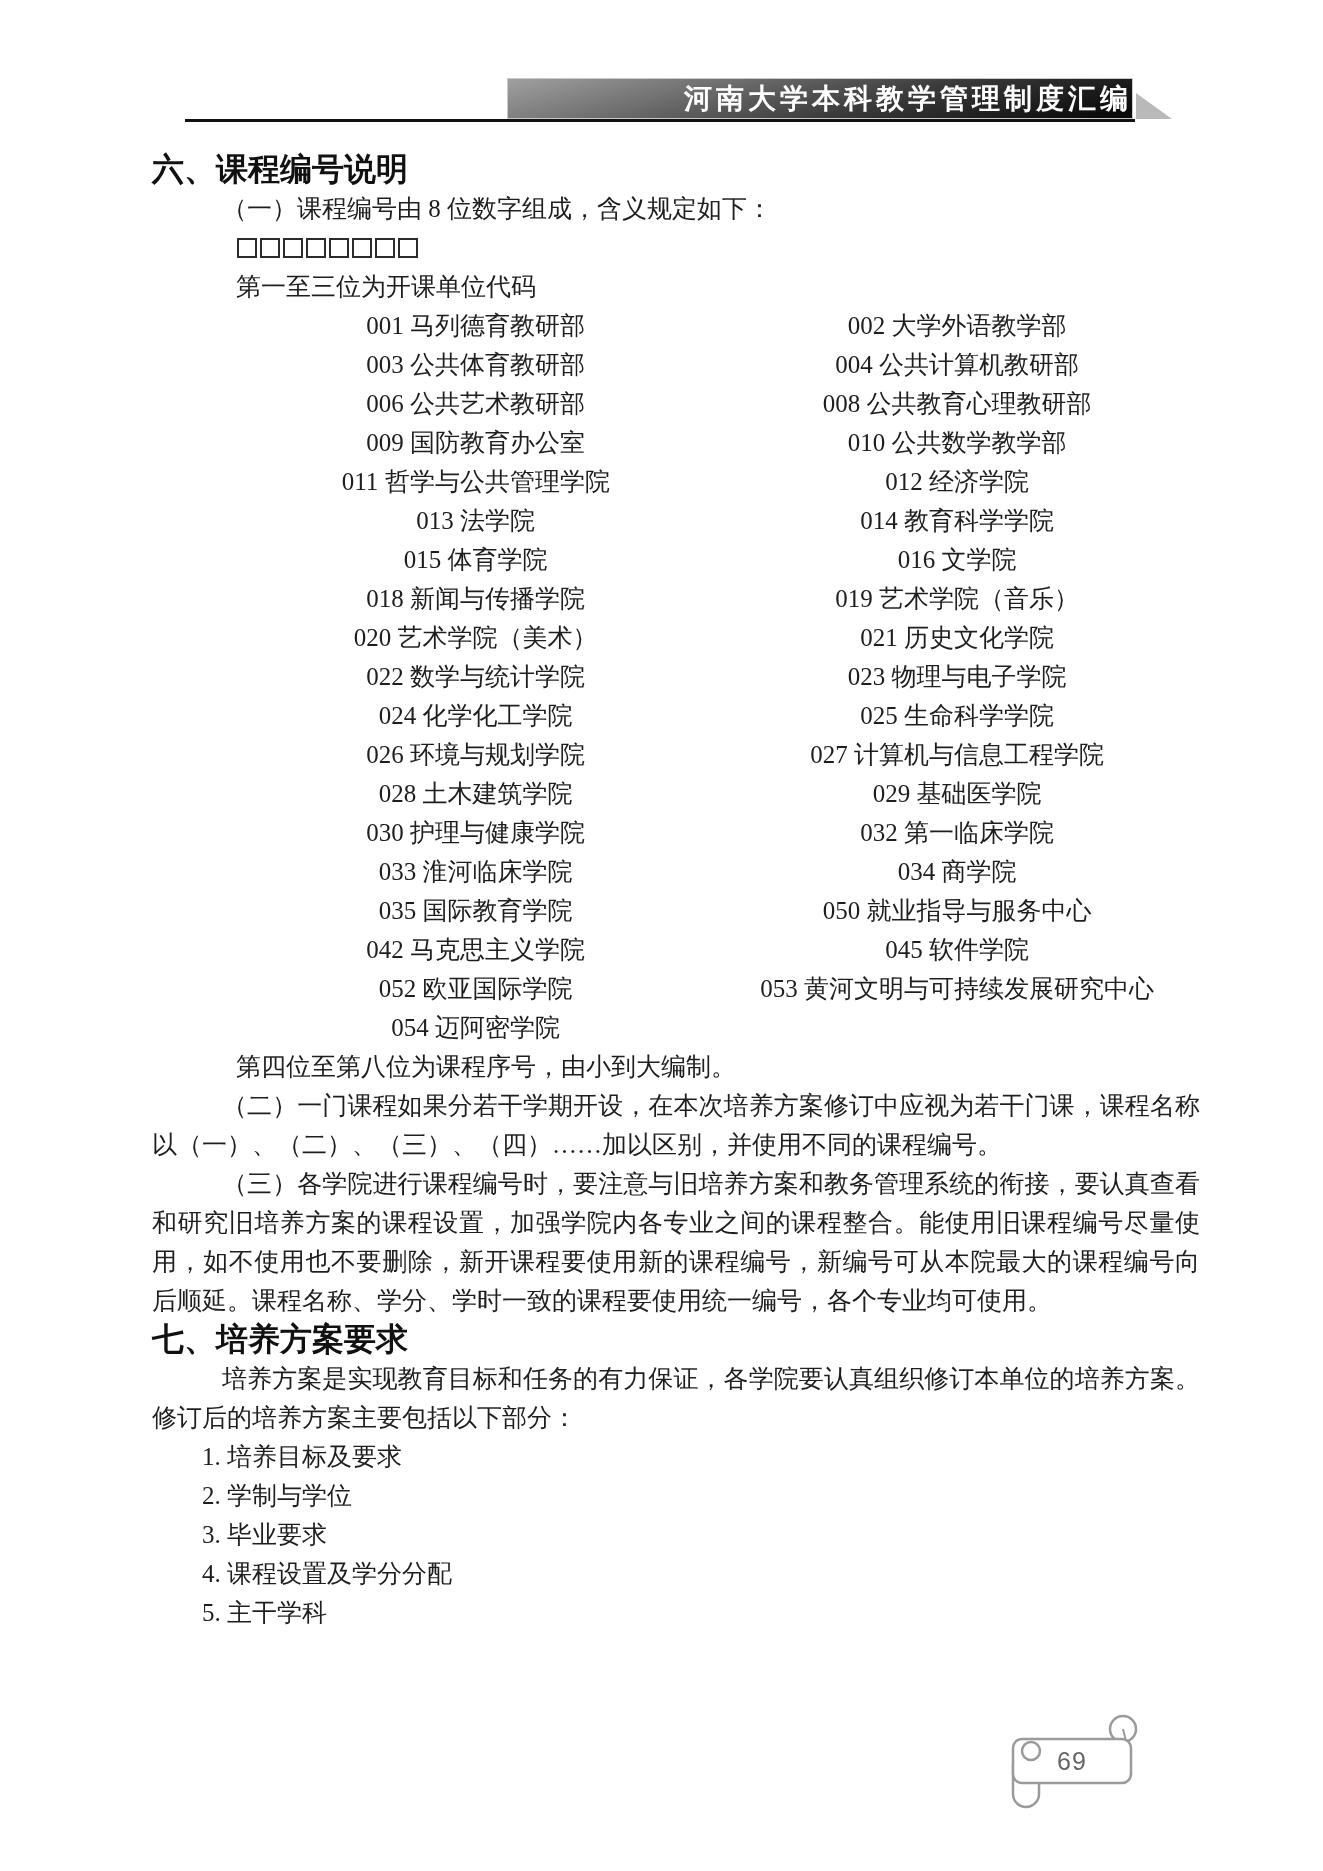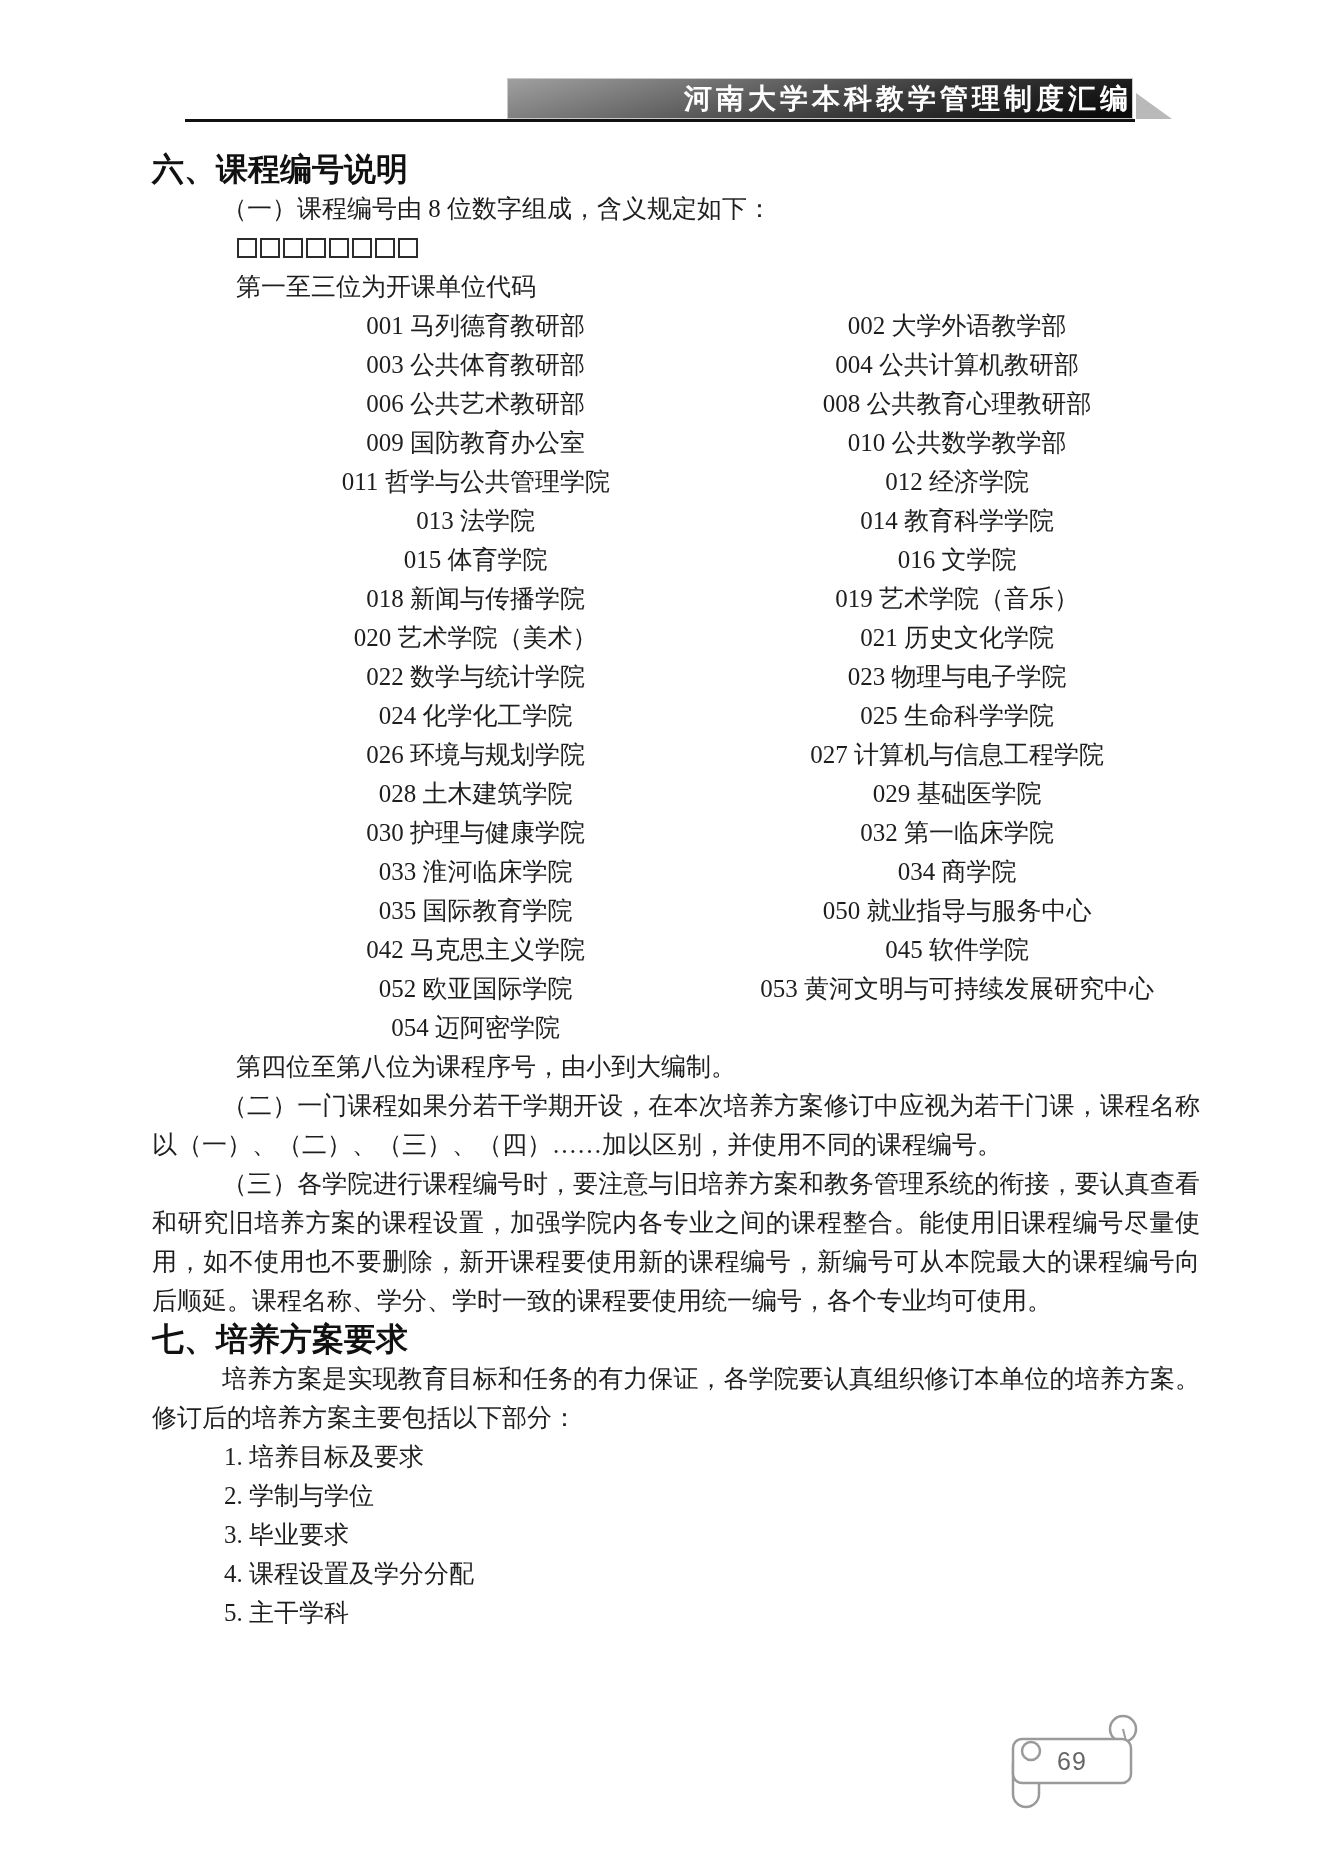--- a/index.html
+++ b/index.html
@@ -46,21 +46,21 @@
     margin-right:3px;box-sizing:border-box;
   }
   
   .codes-grid{
     margin-left:85px;display:grid;grid-template-columns:471px 1fr;
     text-align:center;
   }
   .code-cell{height:39px;line-height:39px;white-space:nowrap;}
   .code-num{display:inline-block;width:50px;}
   
-  .req-list{margin-left:72px;text-align:left;}
+  .req-list{margin-left:50px;text-align:left;}
   .req-list div{height:39px;line-height:39px;}
   
   .page-scroll{position:absolute;left:1003px;top:1713px;width:150px;height:100px;}
   .page-scroll svg{display:block;}
   .page-num{
     position:absolute;left:1042px;top:1747px;width:60px;text-align:center;
     font-family:"Liberation Sans", sans-serif;font-size:25px;color:#666;
     letter-spacing:1px;
   }
 </style>

